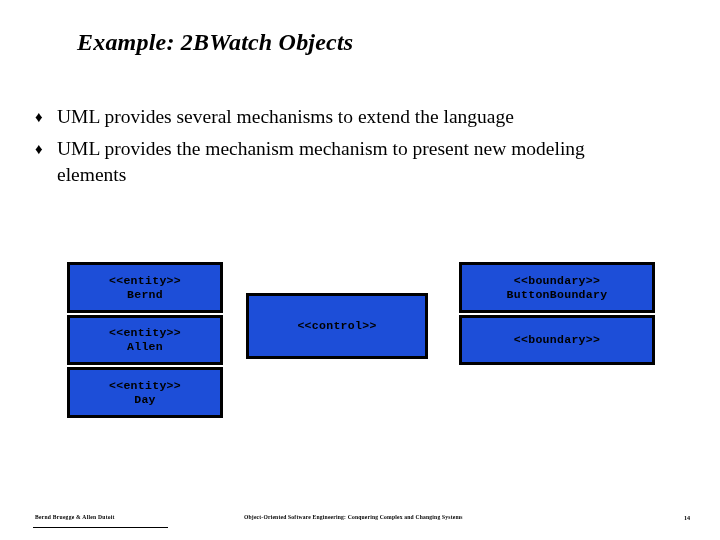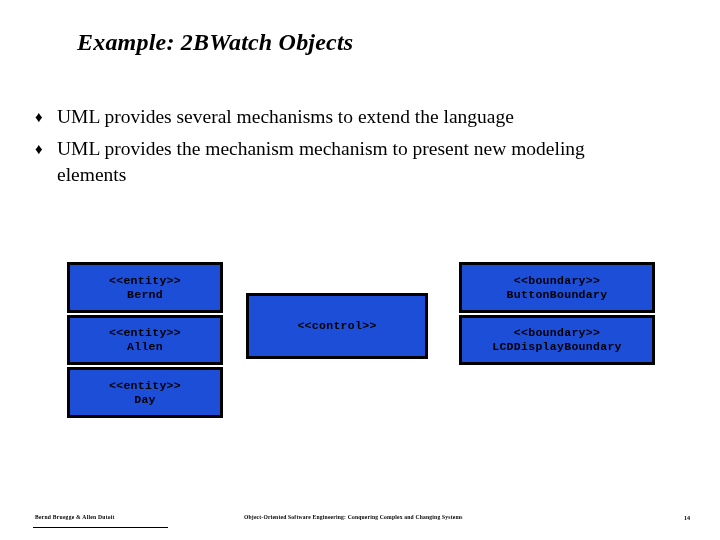--- a/index.html
+++ b/index.html
@@ -179,21 +179,20 @@
     <span class="uml-stereotype">&lt;&lt;control&gt;&gt;</span>
   </div>
 
   <div class="uml-box box-button">
     <span class="uml-stereotype">&lt;&lt;boundary&gt;&gt;</span>
     <span class="uml-name">ButtonBoundary</span>
   </div>
 
   <div class="uml-box box-lcd">
     <span class="uml-stereotype">&lt;&lt;boundary&gt;&gt;</span>
-    <span class="uml-name">LCDDisplayBoundary</span>
   </div>
 
 </div>
 
 <div class="footer">
   <div class="footer-rule"></div>
 </div>
 
 <div class="footer-left">Bernd Bruegge &amp; Allen Dutoit</div>
 

